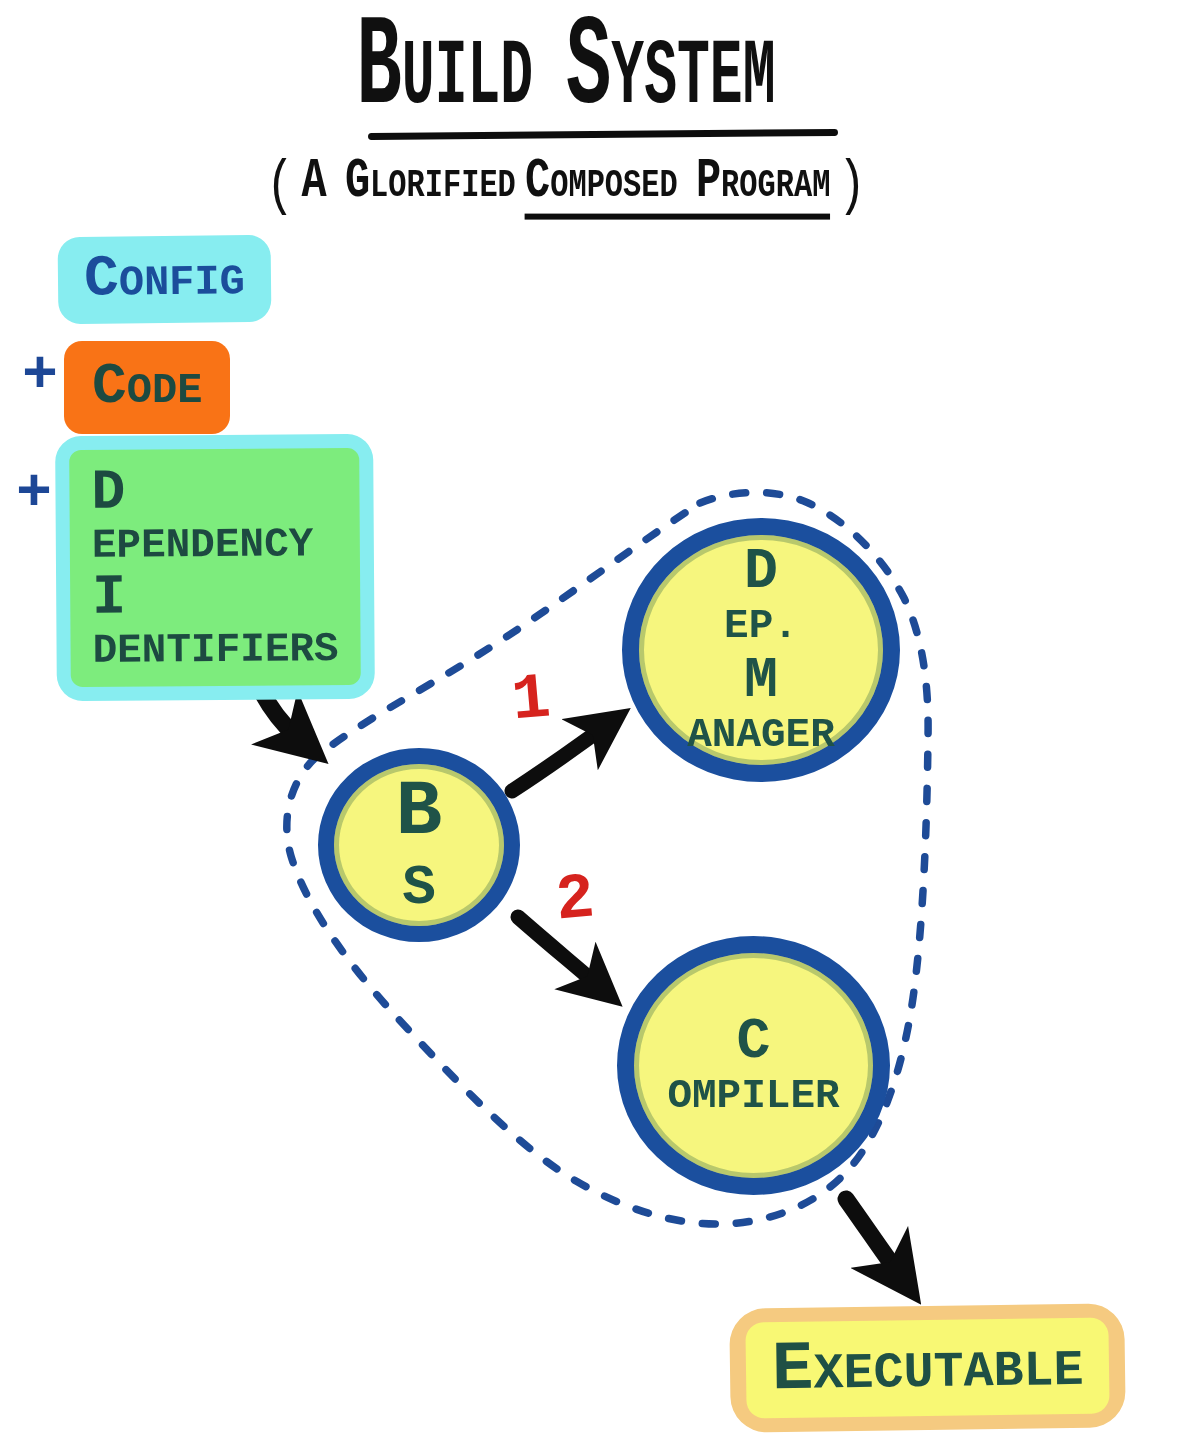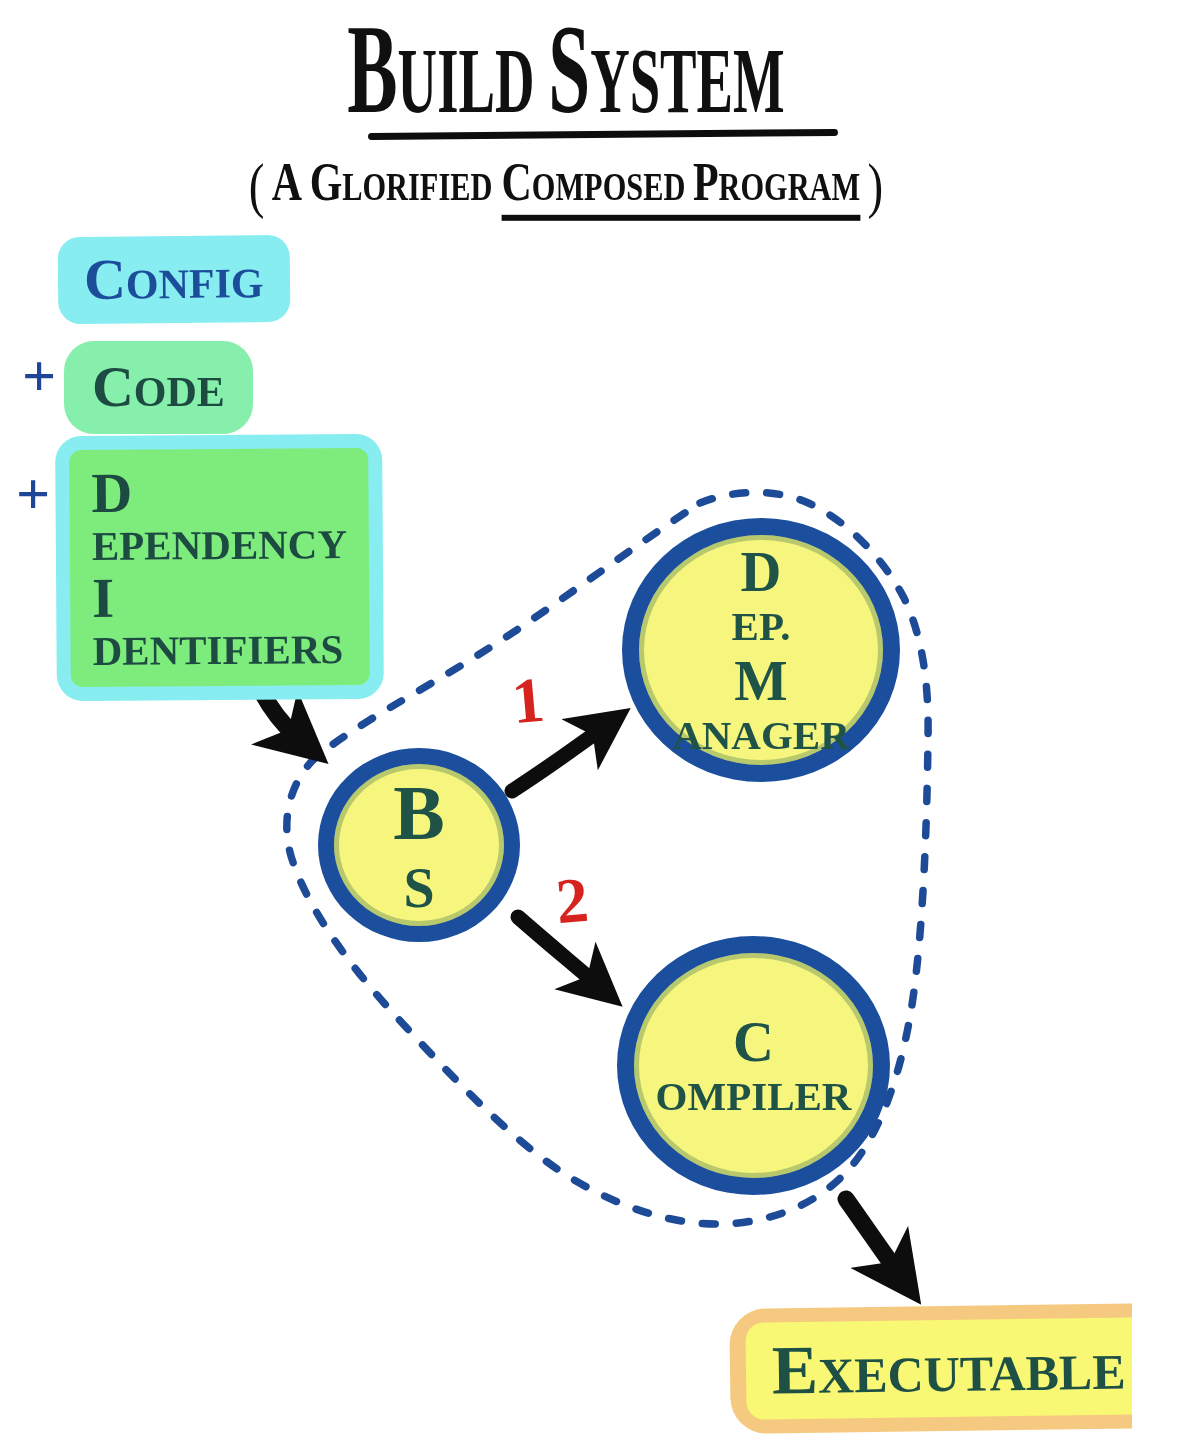--- a/index.html
+++ b/index.html
@@ -1,18 +1,18 @@
 <!DOCTYPE html>
 <html><head>
 <meta charset="utf-8">
 <style>
   html,body { margin:0; padding:0; background:#ffffff; }
   .stage {
     position:relative; width:1132px; height:1448px; background:#ffffff;
-    font-family:Liberation Serif, serif; overflow:hidden;
+    font-family:Liberation Mono, monospace; overflow:hidden;
   }
   .stage svg.canvas { position:absolute; left:0; top:0; z-index:1; }
 
   
   .title {
     position:absolute; top:2px; left:0; width:100%; text-align:center; z-index:2;
     font-size:72px; font-weight:bold; color:#101010; line-height:1.05; white-space:nowrap;
     transform:scale(0.76,1.28); transform-origin:50% 0;
   }
   .bf { font-size:1.38em; }
@@ -28,22 +28,22 @@
   .subtitle .paren { font-size:1.55em; font-weight:normal; position:relative; top:5px; margin:0 8px; }
   .subtitle .ul { border-bottom:5px solid #0d0d0d; padding-bottom:5px; margin-left:10px; }
 
   
   .chip { position:absolute; z-index:2; font-weight:bold; line-height:1.08; }
   .chip-config {
     left:58px; top:236px; background:#87EDF0; color:#1B4D9B;
     font-size:42px; padding:12px 26px; border-radius:22px; transform:rotate(-0.6deg);
   }
   .chip-code {
-    left:64px; top:341px; background:#86efac; color:#1D4A41;
-    font-size:42px; padding:15px 28px; border-radius:30px;
+    left:64px; top:341px; background:#f97316; color:#1D4A41;
+    font-size:42px; padding:15px 28px; border-radius:18px;
   }
   .chip-dep {
     left:70px; top:449px; background:#7DEC7D; color:#1D4A41;
     font-size:41px; padding:13px 22px; border-radius:12px;
     box-shadow:0 0 0 14px #87EDF0; transform:rotate(-0.4deg);
   }
   .chip-dep span { display:block; }
   .plus { position:absolute; z-index:2; color:#1D4796; font-weight:bold; font-size:60px; }
   .plus-1 { left:22px; top:342px; }
   .plus-2 { left:16px; top:460px; }

